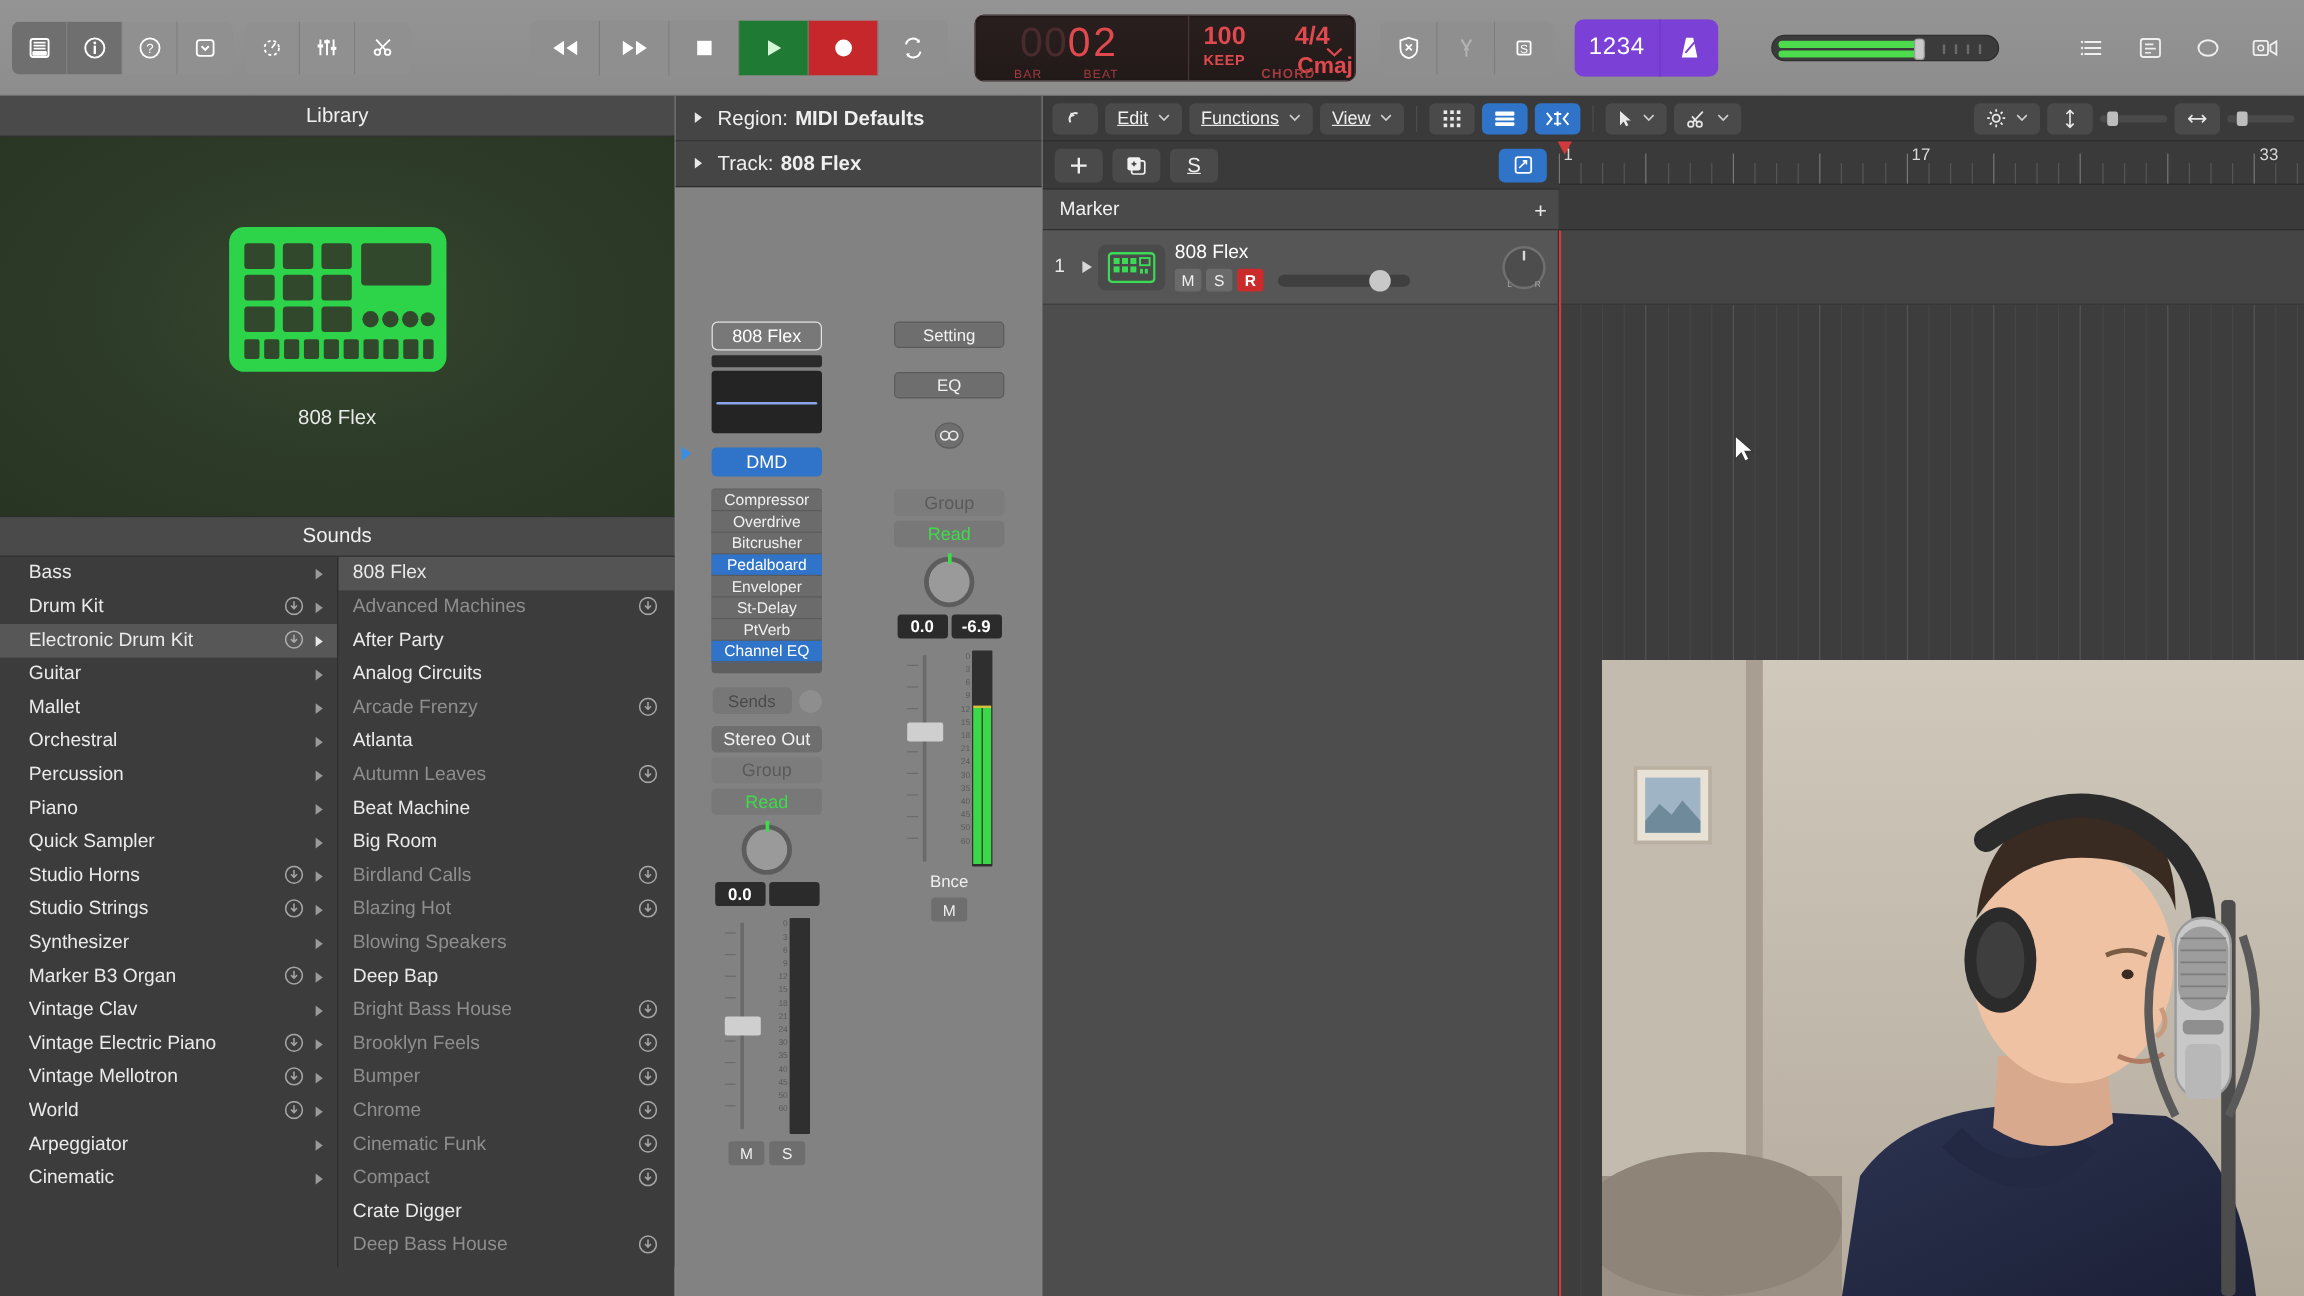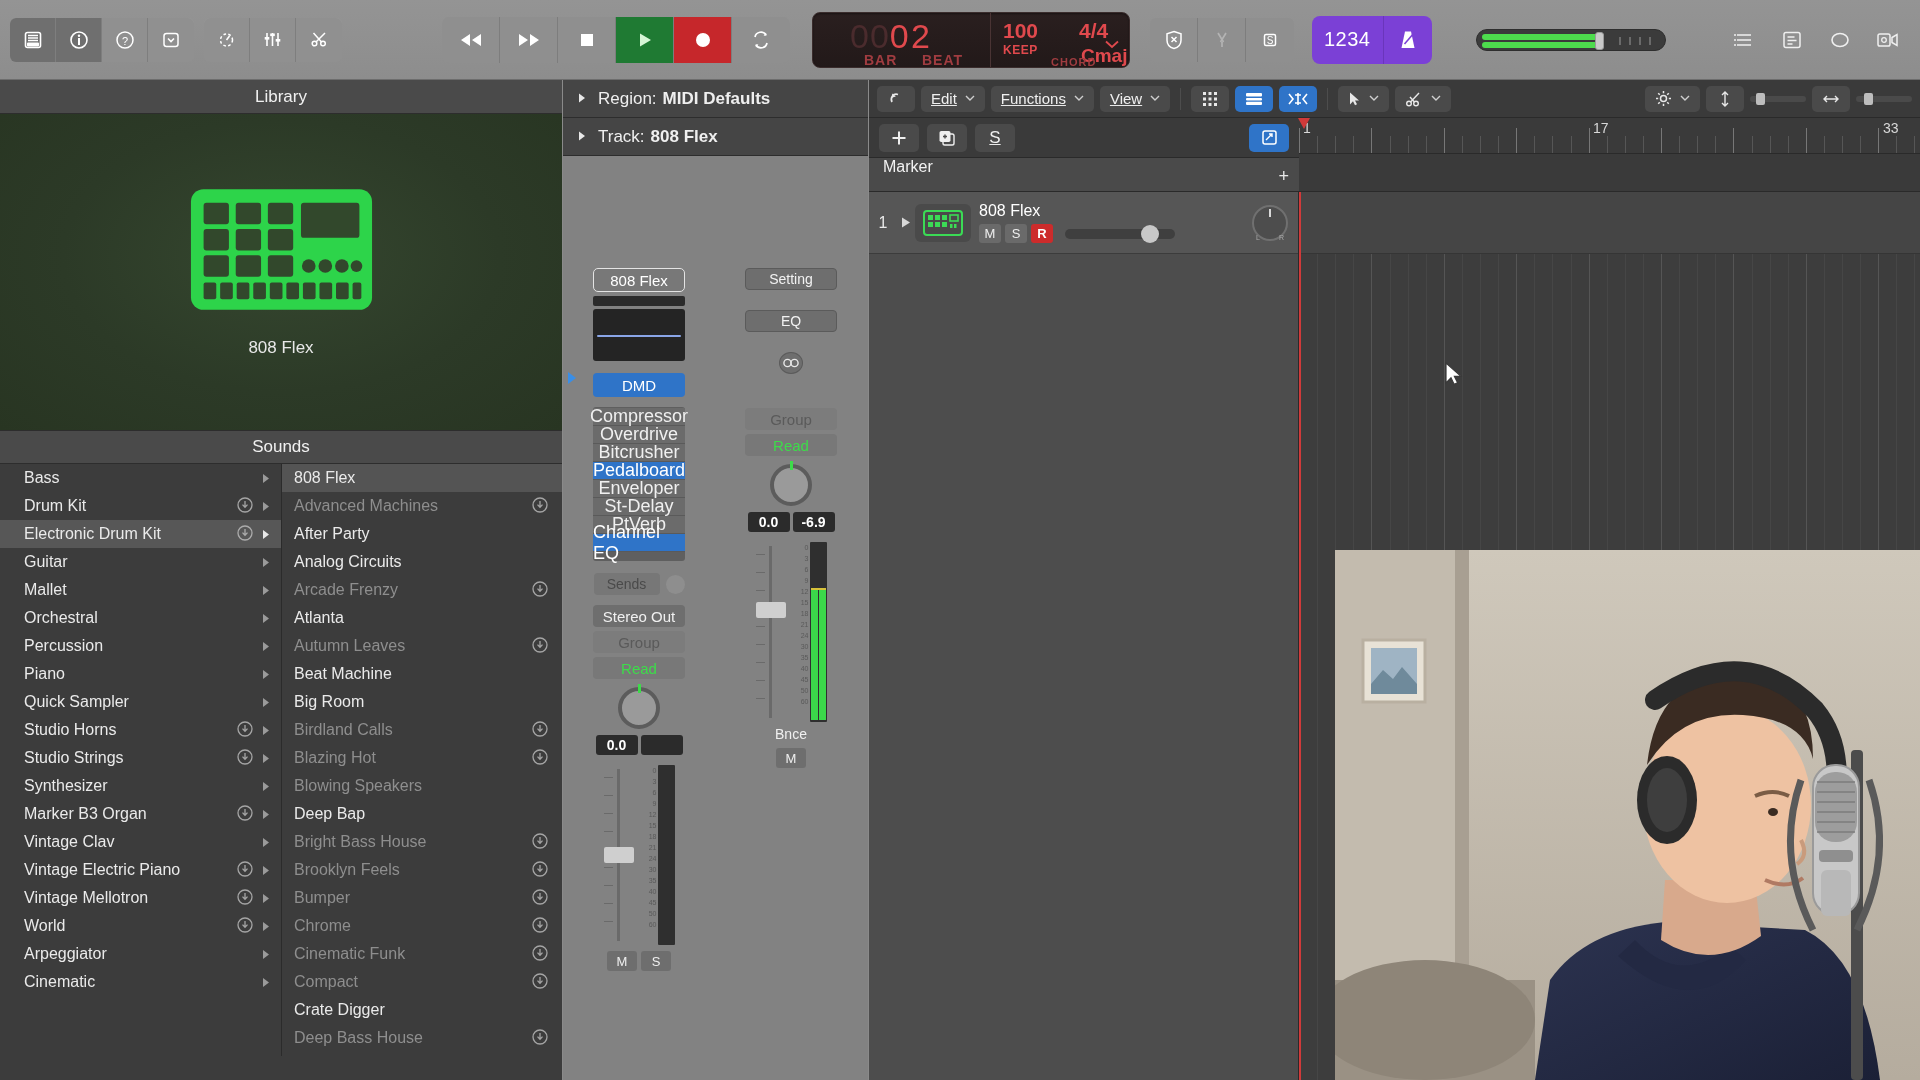--- a/index.html
+++ b/index.html
@@ -43,21 +43,21 @@
   .lcd {
     margin-left:22px; width:318px; height:56px; border-radius:8px;
     background:linear-gradient(#2a1f1f,#221919);
     border:1px solid #3a2c2c; position:relative; display:flex; align-items:center;
     box-shadow:0 1px 2px rgba(0,0,0,.4) inset;
   }
   .lcd-left { width:178px; height:100%; position:relative; border-right:1px solid #4a3434; }
   .lcd-bar { position:absolute; left:10px; top:4px; font-size:34px; color:#e0494d; font-weight:500; letter-spacing:1px;}
   .lcd-bar .dim { color:#4a2b2d;margin-left:27px; }
   .lcd-beat { position:absolute; left:98px; top:4px; font-size:34px; color:#e0494d; font-weight:500;}
-  .lcd-lbl { position:absolute; bottom:-1px; font-size:14px; color:#a03c40; letter-spacing:1px; font-weight:bold;margin-left:19px;}
+  .lcd-lbl { position:absolute; bottom:-1px; font-size:10px; color:#a03c40; letter-spacing:1px; font-weight:normal;}
   .lcd-right { flex:1; height:100%; position:relative; }
   .lcd-tempo { position:absolute; left:12px; top:6px; font-size:21px; color:#e0494d; font-weight:bold;}
   .lcd-keep  { position:absolute; left:12px; top:30px; font-size:12px; color:#e0494d; font-weight:bold; letter-spacing:.5px;}
   .lcd-sig   { position:absolute; left:88px; top:6px; font-size:21px; color:#e0494d; font-weight:bold;}
   .lcd-chord { position:absolute; left:90px; top:32px; font-size:19px; color:#e0494d; font-weight:bold;}
   .lcd-chordlbl { position:absolute; left:60px; bottom:-1px; font-size:11px; color:#a03c40; letter-spacing:1px; font-weight:bold;}
   .lcd-chev { position:absolute; right:10px; top:22px; }
 
   .mode-group { display:flex; margin-left:20px; border-radius:6px; overflow:hidden; }
   .mode-btn { width:48px; height:44px; display:flex; align-items:center; justify-content:center; background:#8f8f8f; border-right:1px solid #7d7d7d;}
@@ -129,21 +129,21 @@
     border:1px solid #5b5b5b;
   }
   .ch-name { width:92px; height:24px; border:1.5px solid #e4e4e4; background:#787878; border-radius:5px;
      display:flex; align-items:center; justify-content:center; font-size:15px; color:#fff; margin:0 auto 4px;}
   .ch-strip-bar { width:92px; height:10px; background:#2b2b2b; margin:0 auto 3px; border-radius:2px;}
   .ch-eq { width:92px; height:52px; background:#242424; margin:0 auto 12px; border-radius:3px; position:relative; overflow:hidden;}
   .ch-eq .curve { position:absolute; left:4px; right:4px; top:26px; height:2px; background:#8aa6e8; border-radius:2px;}
   .ch-dmd { width:92px; height:24px; background:#2f74c8; border-radius:4px; margin:0 auto 10px;
      display:flex; align-items:center; justify-content:center; font-size:15px; color:#fff;}
   .fx-list { width:92px; margin:0 auto 12px; background:#5f5f5f; border-radius:3px; padding:1px 0 9px;}
-  .fx { height:18px; display:flex; align-items:center; justify-content:center; font-size:18px; color:#f0f0f0;
+  .fx { height:18px; display:flex; align-items:center; justify-content:center; font-size:13px; color:#f0f0f0;
         background:#6b6b6b; border-bottom:1px solid #5a5a5a;}
   .fx.on { background:#2f74c8; color:#fff; }
   .sends-row { width:110px; margin:0 auto 10px; display:flex; align-items:center; justify-content:center; gap:6px;}
   .sends { width:66px; height:22px; background:#777; border-radius:4px; display:flex; align-items:center; justify-content:center; font-size:14px; color:#4a4a4a;}
   .sknob { width:19px; height:19px; border-radius:50%; background:#8e8e8e;}
   .ch-out { width:92px; height:22px; background:#6e6e6e; border-radius:4px; margin:0 auto 4px;
      display:flex; align-items:center; justify-content:center; font-size:15px; color:#f0f0f0;}
   .ch-group { width:92px; height:22px; background:#7c7c7c; border-radius:4px; margin:0 auto 4px;
      display:flex; align-items:center; justify-content:center; font-size:15px; color:#5a5a5a;}
   .ch-read { width:92px; height:22px; background:#787878; border-radius:4px; margin:0 auto 8px;
@@ -188,21 +188,21 @@
   .trk-btn { width:40px; height:28px; border-radius:5px; background:#4a4a4a; display:flex; align-items:center; justify-content:center; font-size:17px; color:#f0f0f0;}
   .trk-btn.blue { background:#2f74c8; }
   .trk-spacer { flex:1; }
 
   .ruler { position:absolute; left:430px; top:38px; right:0; height:36px; background:#3a3a3a; border-bottom:1px solid #2a2a2a;}
   .ruler .num { position:absolute; top:2px; font-size:14px; color:#d8d8d8;}
   .ruler .grid { position:absolute; bottom:0; top:18px; width:1px; background:#565656;}
   .ruler .gridm { position:absolute; bottom:0; top:10px; width:1px; background:#777;}
 
   .marker-lane { position:absolute; left:0; top:78px; width:430px; height:34px; background:#4a4a4a;
-     border-bottom:1px solid #2a2a2a; display:flex; align-items:flex-start; padding-left:14px; font-size:16px; color:#f2f2f2;}
+     border-bottom:1px solid #2a2a2a; display:flex; align-items:center; padding-left:14px; font-size:16px; color:#f2f2f2;}
   .marker-plus { position:absolute; right:10px; top:8px; font-size:18px; color:#e8e8e8;}
   .marker-area { position:absolute; left:430px; top:78px; right:0; height:34px; background:#3a3a3a; border-bottom:1px solid #2a2a2a;}
 
   .trk-headers { position:absolute; left:0; top:112px; width:430px; bottom:0; background:#4d4d4d; border-right:1px solid #2a2a2a;}
   .trk-row { height:62px; background:#565656; border-bottom:1px solid #3c3c3c; display:flex; align-items:center; position:relative;}
   .trk-num { width:28px; text-align:center; font-size:16px; color:#e8e8e8;}
   .trk-play { width:18px; display:flex; align-items:center; justify-content:center;}
   .trk-icon { width:56px; height:38px; border-radius:6px; background:#4a4a4a; display:flex; align-items:center; justify-content:center; margin-right:8px;}
   .trk-mid { flex:1; }
   .trk-name { font-size:16px; color:#fff; margin-bottom:4px;}

